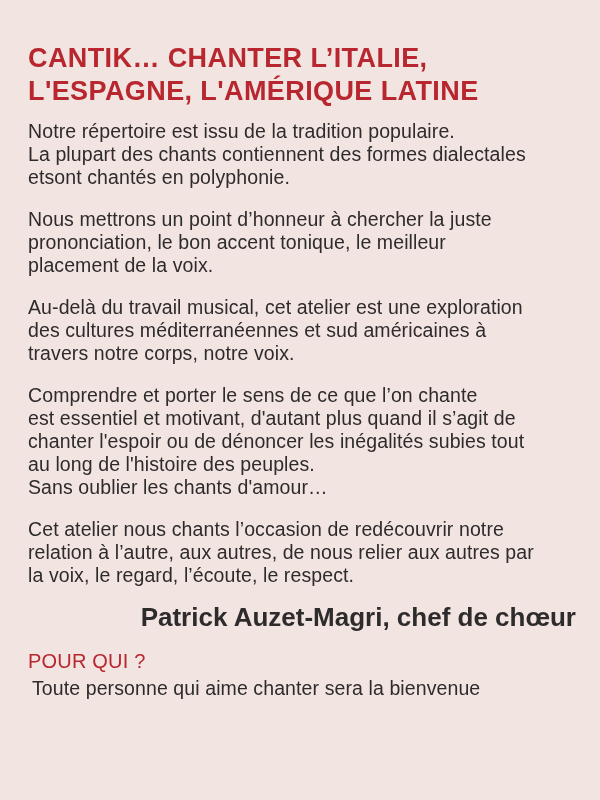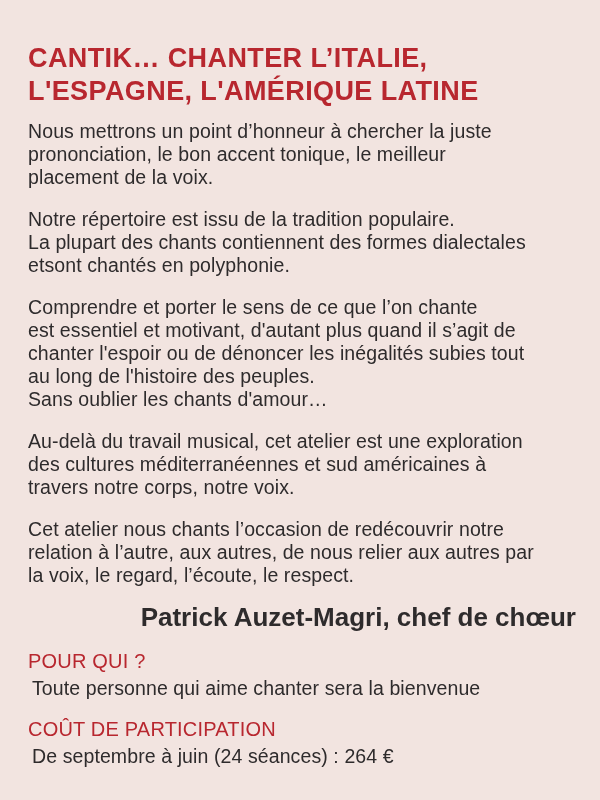--- a/index.html
+++ b/index.html
@@ -59,42 +59,38 @@
   .section-first { margin-top: 20px; }
   .section + .section { margin-top: 17px; }
 </style>
 </head>
 <body>
 
 <div class="page">
   <h1 class="title">CANTIK… CHANTER L’ITALIE,
 L'ESPAGNE, L'AMÉRIQUE LATINE</h1>
 
+  <p class="body">Notre répertoire est issu de la tradition populaire.
+La plupart des chants contiennent des formes dialectales
+etsont chantés en polyphonie.</p>
   <p class="body">Nous mettrons un point d’honneur à chercher la juste
 prononciation, le bon accent tonique, le meilleur
 placement de la voix.</p>
-  <p class="body">Notre répertoire est issu de la tradition populaire.
-La plupart des chants contiennent des formes dialectales
-etsont chantés en polyphonie.</p>
+  <p class="body">Au-delà du travail musical, cet atelier est une exploration
+des cultures méditerranéennes et sud américaines à
+travers notre corps, notre voix.</p>
   <p class="body">Comprendre et porter le sens de ce que l’on chante
 est essentiel et motivant, d'autant plus quand il s’agit de
 chanter l'espoir ou de dénoncer les inégalités subies tout
 au long de l'histoire des peuples.
 Sans oublier les chants d'amour…</p>
-  <p class="body">Au-delà du travail musical, cet atelier est une exploration
-des cultures méditerranéennes et sud américaines à
-travers notre corps, notre voix.</p>
   <p class="body">Cet atelier nous chants l’occasion de redécouvrir notre
 relation à l’autre, aux autres, de nous relier aux autres par
 la voix, le regard, l’écoute, le respect.</p>
 
   <p class="signature">Patrick Auzet-Magri, chef de chœur</p>
 
   <div class="section section-first">
     <h2>POUR QUI ?</h2>
     <p>Toute personne qui aime chanter sera la bienvenue</p>
   </div>
 
-  <div class="section">
-    <h2>COÛT DE PARTICIPATION</h2>
-    <p>De septembre à juin (24 séances) : 264 €</p>
-  </div>
 </div>
 
 </body></html>

